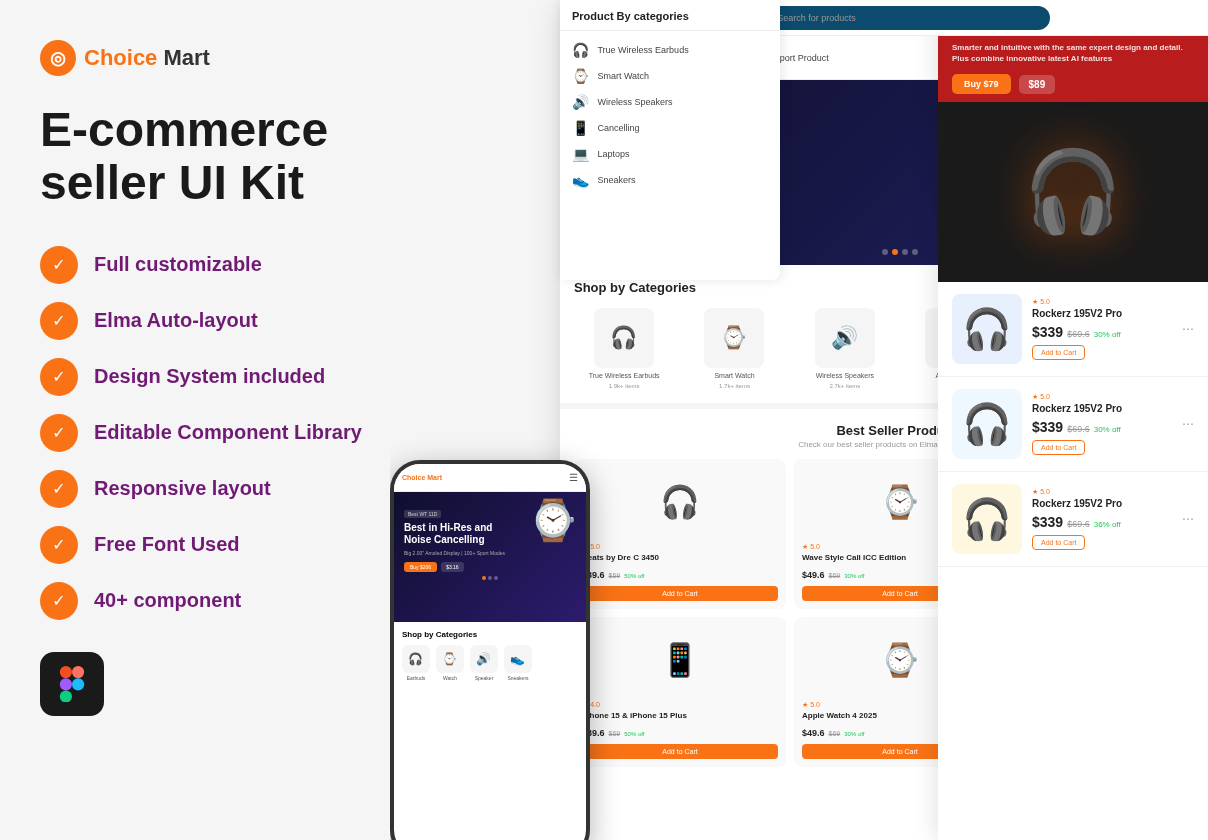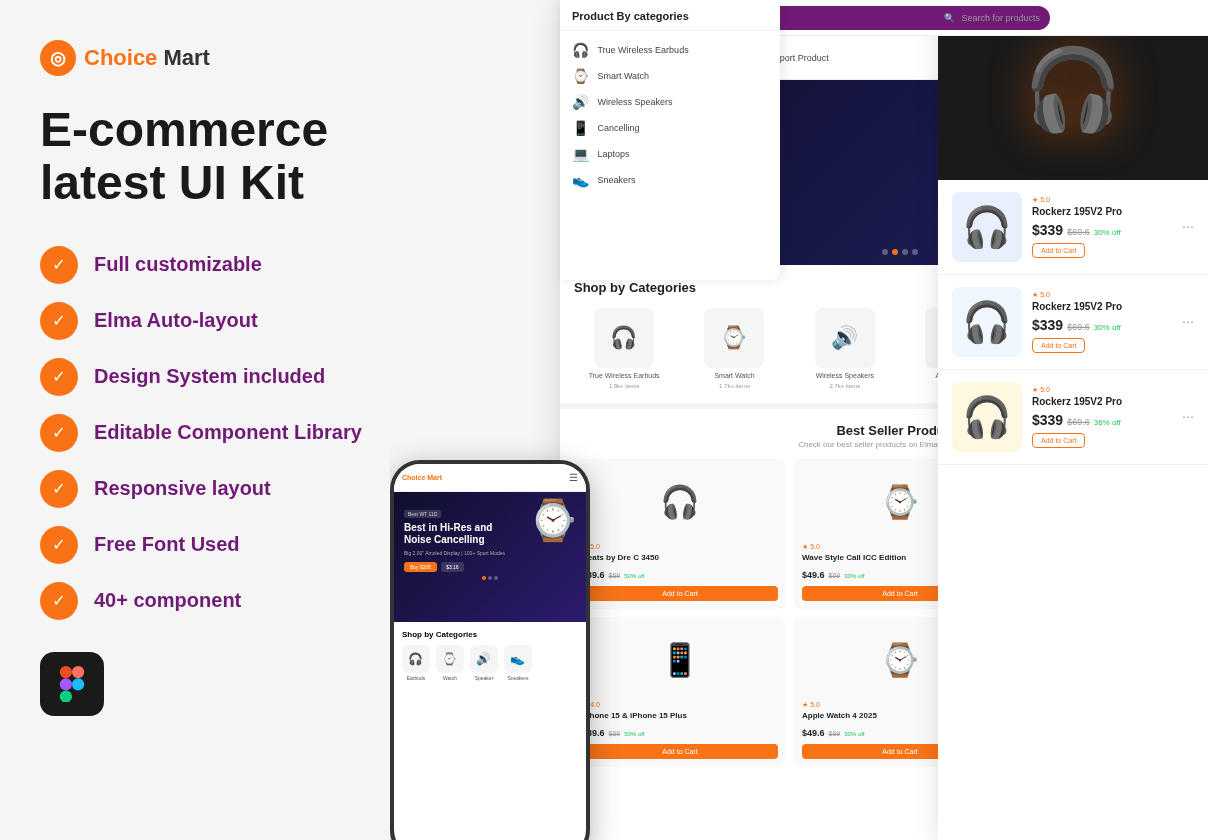--- a/index.html
+++ b/index.html
@@ -415,27 +415,26 @@
       height: 36px;
       display: flex; align-items: center; justify-content: center;
       gap: 8px;
       border-bottom: 1px solid #eee;
       z-index: 5;
       padding: 0 14px;
     }
     .ds-search-input {
       flex: 1; max-width: 300px;
       height: 24px;
-      background: #701a75;
+      background: #0c4a6e;
       border-radius: 12px;
       display: flex; align-items: center;
       padding: 0 10px;
       font-size: 9px; color: #999;
       gap: 6px;
-      justify-content: flex-end;
     }
 
     
     .cat-overlay {
       position: absolute;
       left: 170px; top: 0;
       width: 220px;
       background: white;
       box-shadow: 2px 0 12px rgba(0,0,0,0.1);
       z-index: 10;
@@ -465,21 +464,21 @@
 
   <div class="logo-row">
     <div class="logo-icon">◎</div>
     <div class="logo-text">
       <span class="choice">Choice</span><span class="mart"> Mart</span>
     </div>
   </div>
 
   <div class="main-heading">
     <span>E-commerce</span><br>
-    <span>latest UI Kit</span>
+    <span>seller UI Kit</span>
   </div>
 
   <ul class="features-list">
     <li class="feature-item">
       <div class="check-circle">✓</div>
       <span class="feature-label">Full customizable</span>
     </li>
     <li class="feature-item">
       <div class="check-circle">✓</div>
       <span class="feature-label">Elma Auto-layout</span>
@@ -731,20 +730,29 @@
             <div class="mob-cat-icon">👟</div>
             <span class="mob-cat-lbl">Sneakers</span>
           </div>
         </div>
       </div>
     </div>
   </div>
 
   <div class="product-detail-panel">
 
+    <div class="pd-flash-banner">
+      <div class="pd-flash-label">FLASH SALE 7.7.7</div>
+      <div class="pd-product-title">Rockerz 558</div>
+      <div class="pd-product-desc">Smarter and intuitive with the same expert design and detail. Plus combine innovative latest AI features</div>
+      <div class="pd-price-row">
+        <div class="pd-btn-buy">Buy $79</div>
+        <div class="pd-price-tag">$89</div>
+      </div>
+    </div>
 
     <div class="pd-headphones-main">
       <span style="filter: drop-shadow(0 0 20px rgba(255,100,0,0.5));">🎧</span>
     </div>
 
     <div class="pd-product-list">
       <div class="pd-product-item">
         <div class="pd-item-img" style="background:#e8f0fe;">🎧</div>
         <div class="pd-item-info">
           <div class="pd-item-rating">★ 5.0</div>

